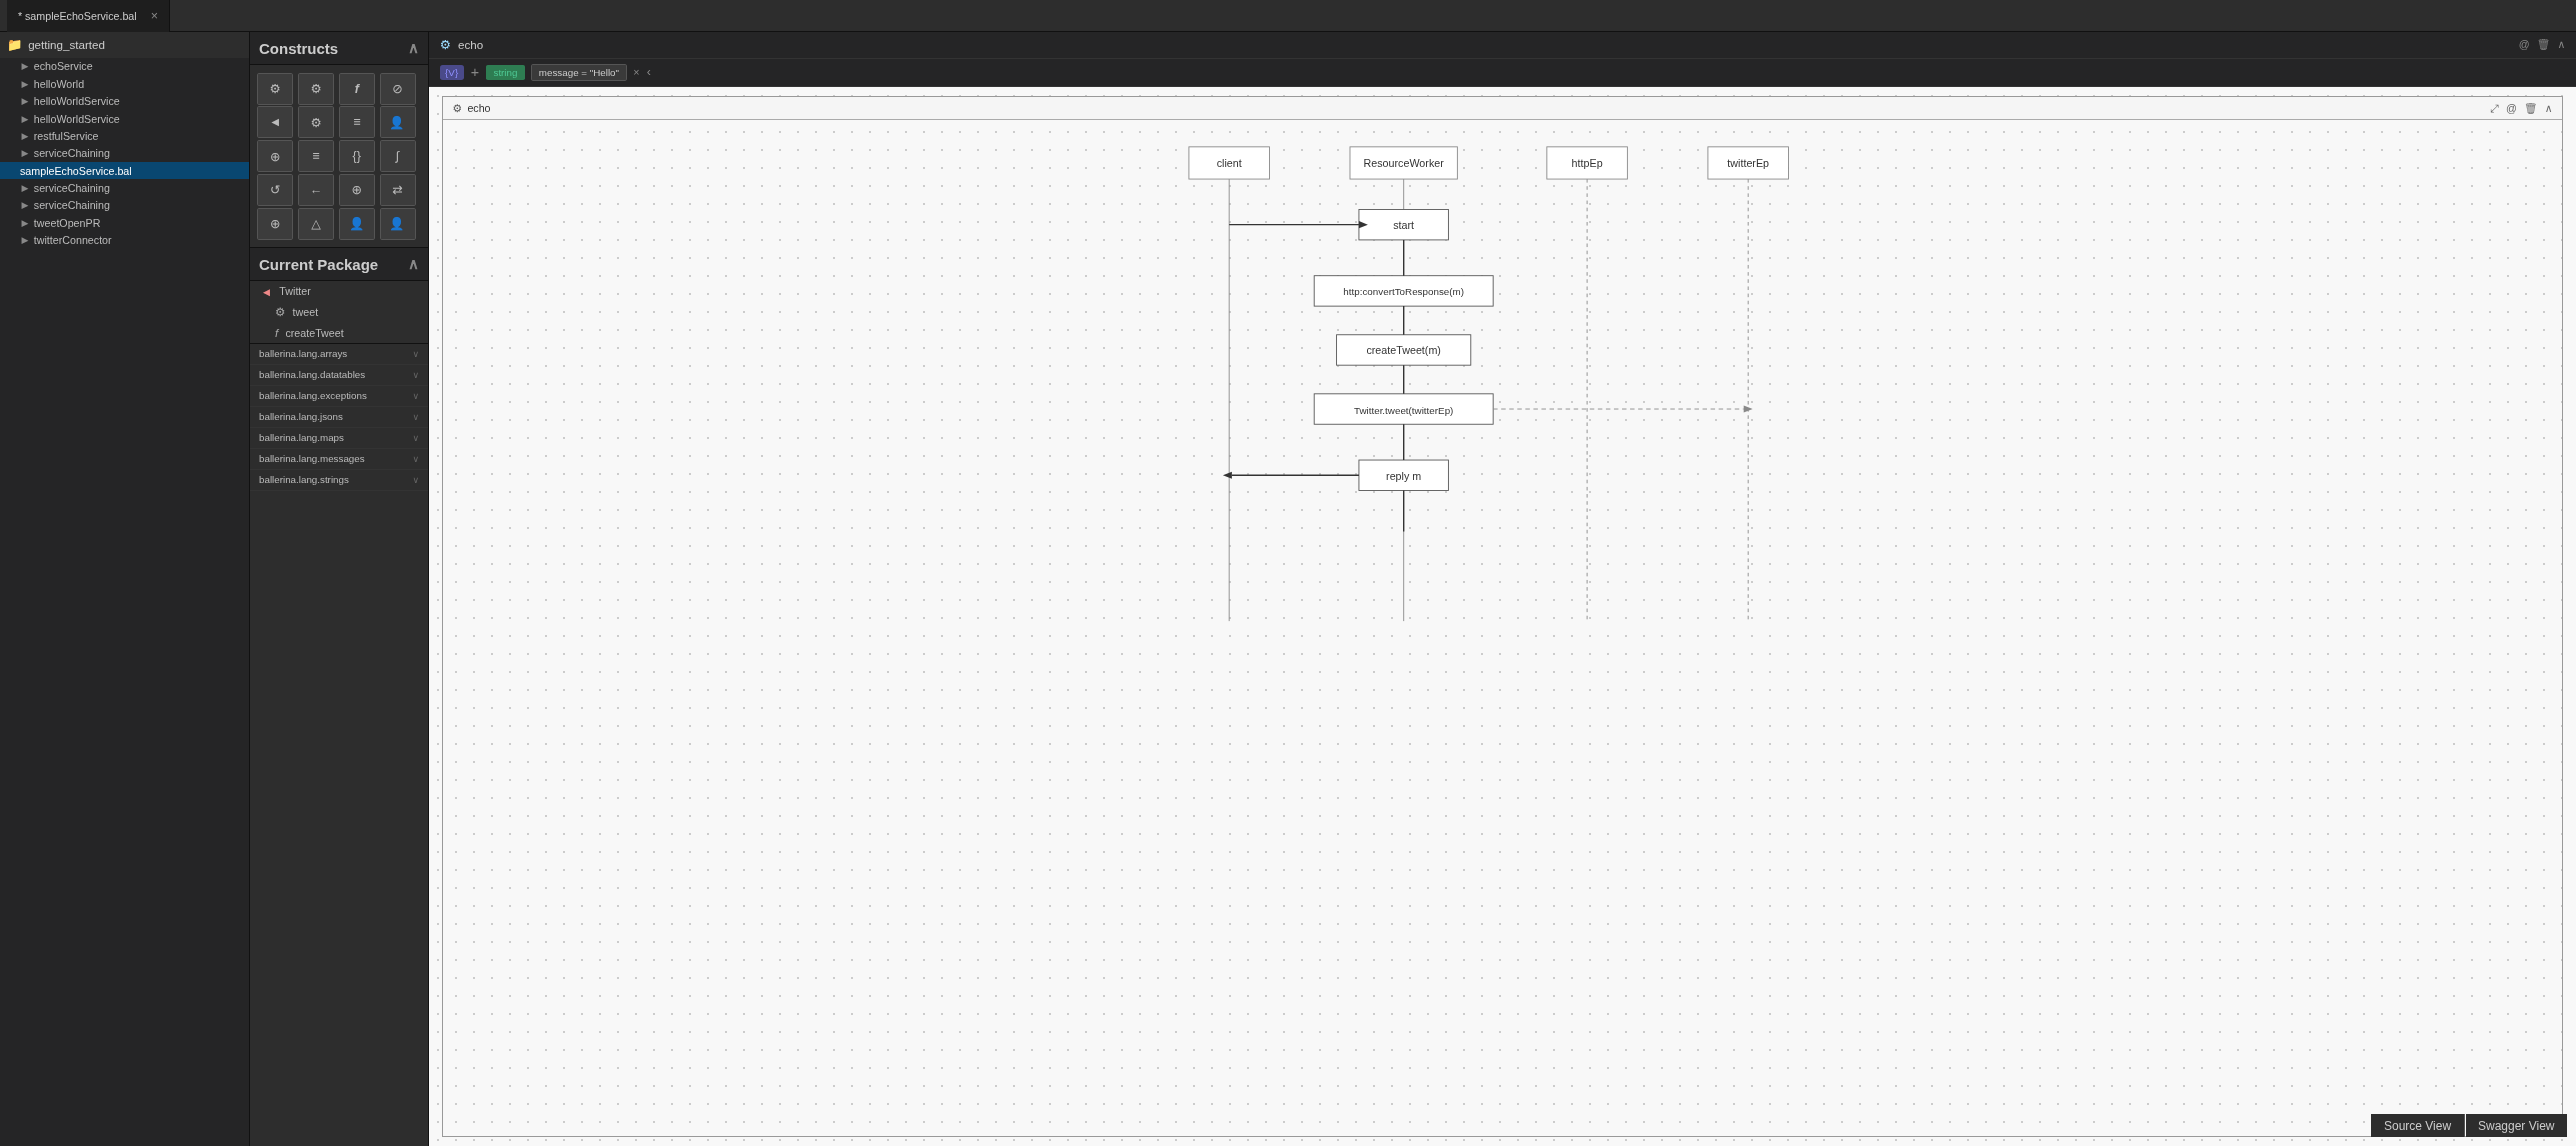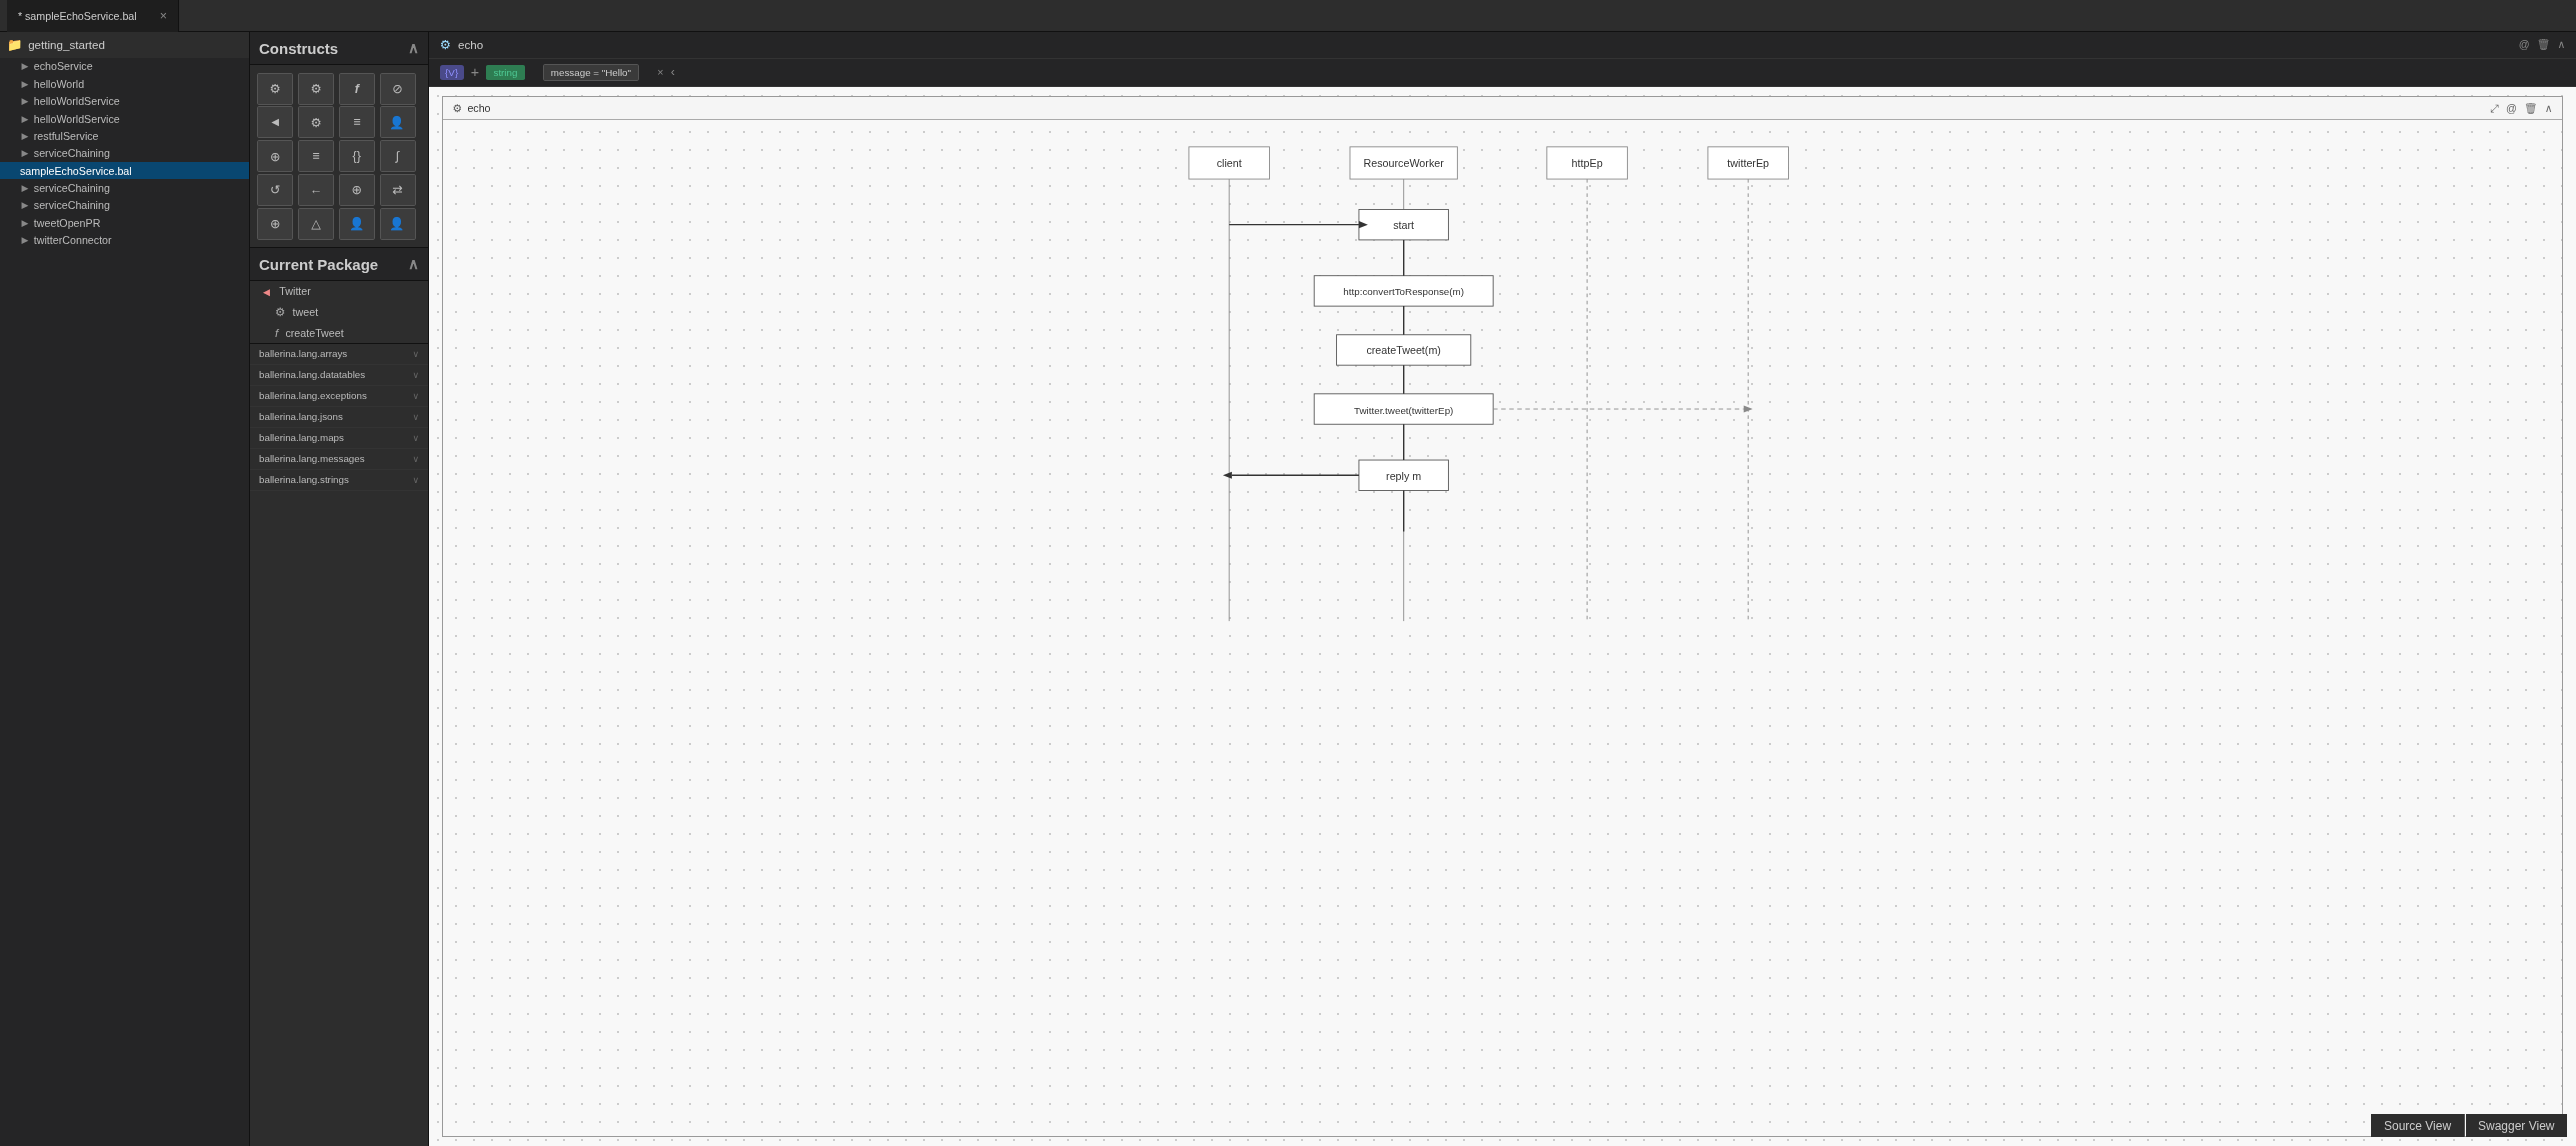--- a/index.html
+++ b/index.html
@@ -1,20 +1,20 @@
 <!DOCTYPE html>
 <html style="font-size:14.3px"><head>
   <meta charset="utf-8">
   <style>
     * { box-sizing: border-box; margin: 0; padding: 0; }
     body { font-family: 'Segoe UI', Arial, sans-serif; font-size: 11.6px; background: #1e1e1e; color: #ccc; display: flex; flex-direction: column; height: 100vh; overflow: hidden; }
 
     
     .top-bar { height: 32px; background: #2d2d2d; display: flex; align-items: center; padding: 0 7.2px; border-bottom: 0.9px solid #111; flex-shrink: 0; }
-    .tab { display: flex; align-items: center; background: #1e1e1e; padding: 0 10.7px; height: 32px; font-size: 10.7px; color: #ccc; gap: 23px; border-right: 0.9px solid #111; }
+    .tab { display: flex; align-items: center; background: #1e1e1e; padding: 0 10.7px; height: 32px; font-size: 10.7px; color: #ccc; gap: 14px; border-right: 0.9px solid #111; }
     .tab .close-btn { cursor: pointer; color: #888; font-size: 12.5px; }
 
     
     .main { display: flex; flex: 1; overflow: hidden; }
 
     
     .sidebar { width: 250px; background: #252526; border-right: 0.9px solid #111; display: flex; flex-direction: column; overflow-y: auto; flex-shrink: 0; }
     .sidebar-header { display: flex; align-items: center; padding: 5.4px 7.2px; gap: 5.4px; background: #2d2d2d; }
     .sidebar-header .folder-icon { color: #c09a5b; font-size: 12.5px; }
     .tree-item { display: flex; align-items: center; padding: 2.7px 7.2px 2.7px 14.3px; cursor: pointer; font-size: 10.7px; color: #bbb; gap: 3.6px; }
@@ -43,21 +43,21 @@
 
     
     .function-header { display: flex; align-items: center; padding: 5.4px 10.7px; background: #252526; border-bottom: 0.9px solid #333; gap: 7.2px; flex-shrink: 0; }
     .function-icon { color: #9cdcfe; font-size: 12.5px; }
     .header-actions { margin-left: auto; display: flex; gap: 7.2px; color: #888; font-size: 10.7px; }
 
     
     .params-bar { display: flex; align-items: center; padding: 5.4px 10.7px; background: #252526; border-bottom: 0.9px solid #333; gap: 7.2px; flex-shrink: 0; }
     .vars-badge { background: #4a4a8a; color: #9090ff; padding: 1.8px 5.4px; border-radius: 2.7px; font-size: 9.8px; }
     .add-btn { color: #888; cursor: pointer; font-size: 14.3px; }
-    .param-tag { display: flex; align-items: center; gap: 18px; }
+    .param-tag { display: flex; align-items: center; gap: 6px; }
     .param-type { background: #2e7d52; color: #4ec994; padding: 1.8px 7.2px; border-radius: 1.8px; font-size: 9.8px; }
     .param-value { background: #3a3a3a; color: #ccc; padding: 1.8px 7.2px; border-radius: 1.8px; font-size: 9.8px; border: 0.9px solid #555; }
     .param-close { color: #888; cursor: pointer; font-size: 10.7px; }
     .nav-arrow { color: #888; cursor: pointer; font-size: 12.5px; }
 
     
     .diagram-canvas { flex: 1; overflow: auto; position: relative; background-color: #f8f8f8; background-image: radial-gradient(circle, #ccc 0.9px, transparent 0.9px); background-size: 18px 18px; }
 
     
     .view-buttons { position: absolute; bottom: 9px; right: 9px; display: flex; gap: 0.9px; }

